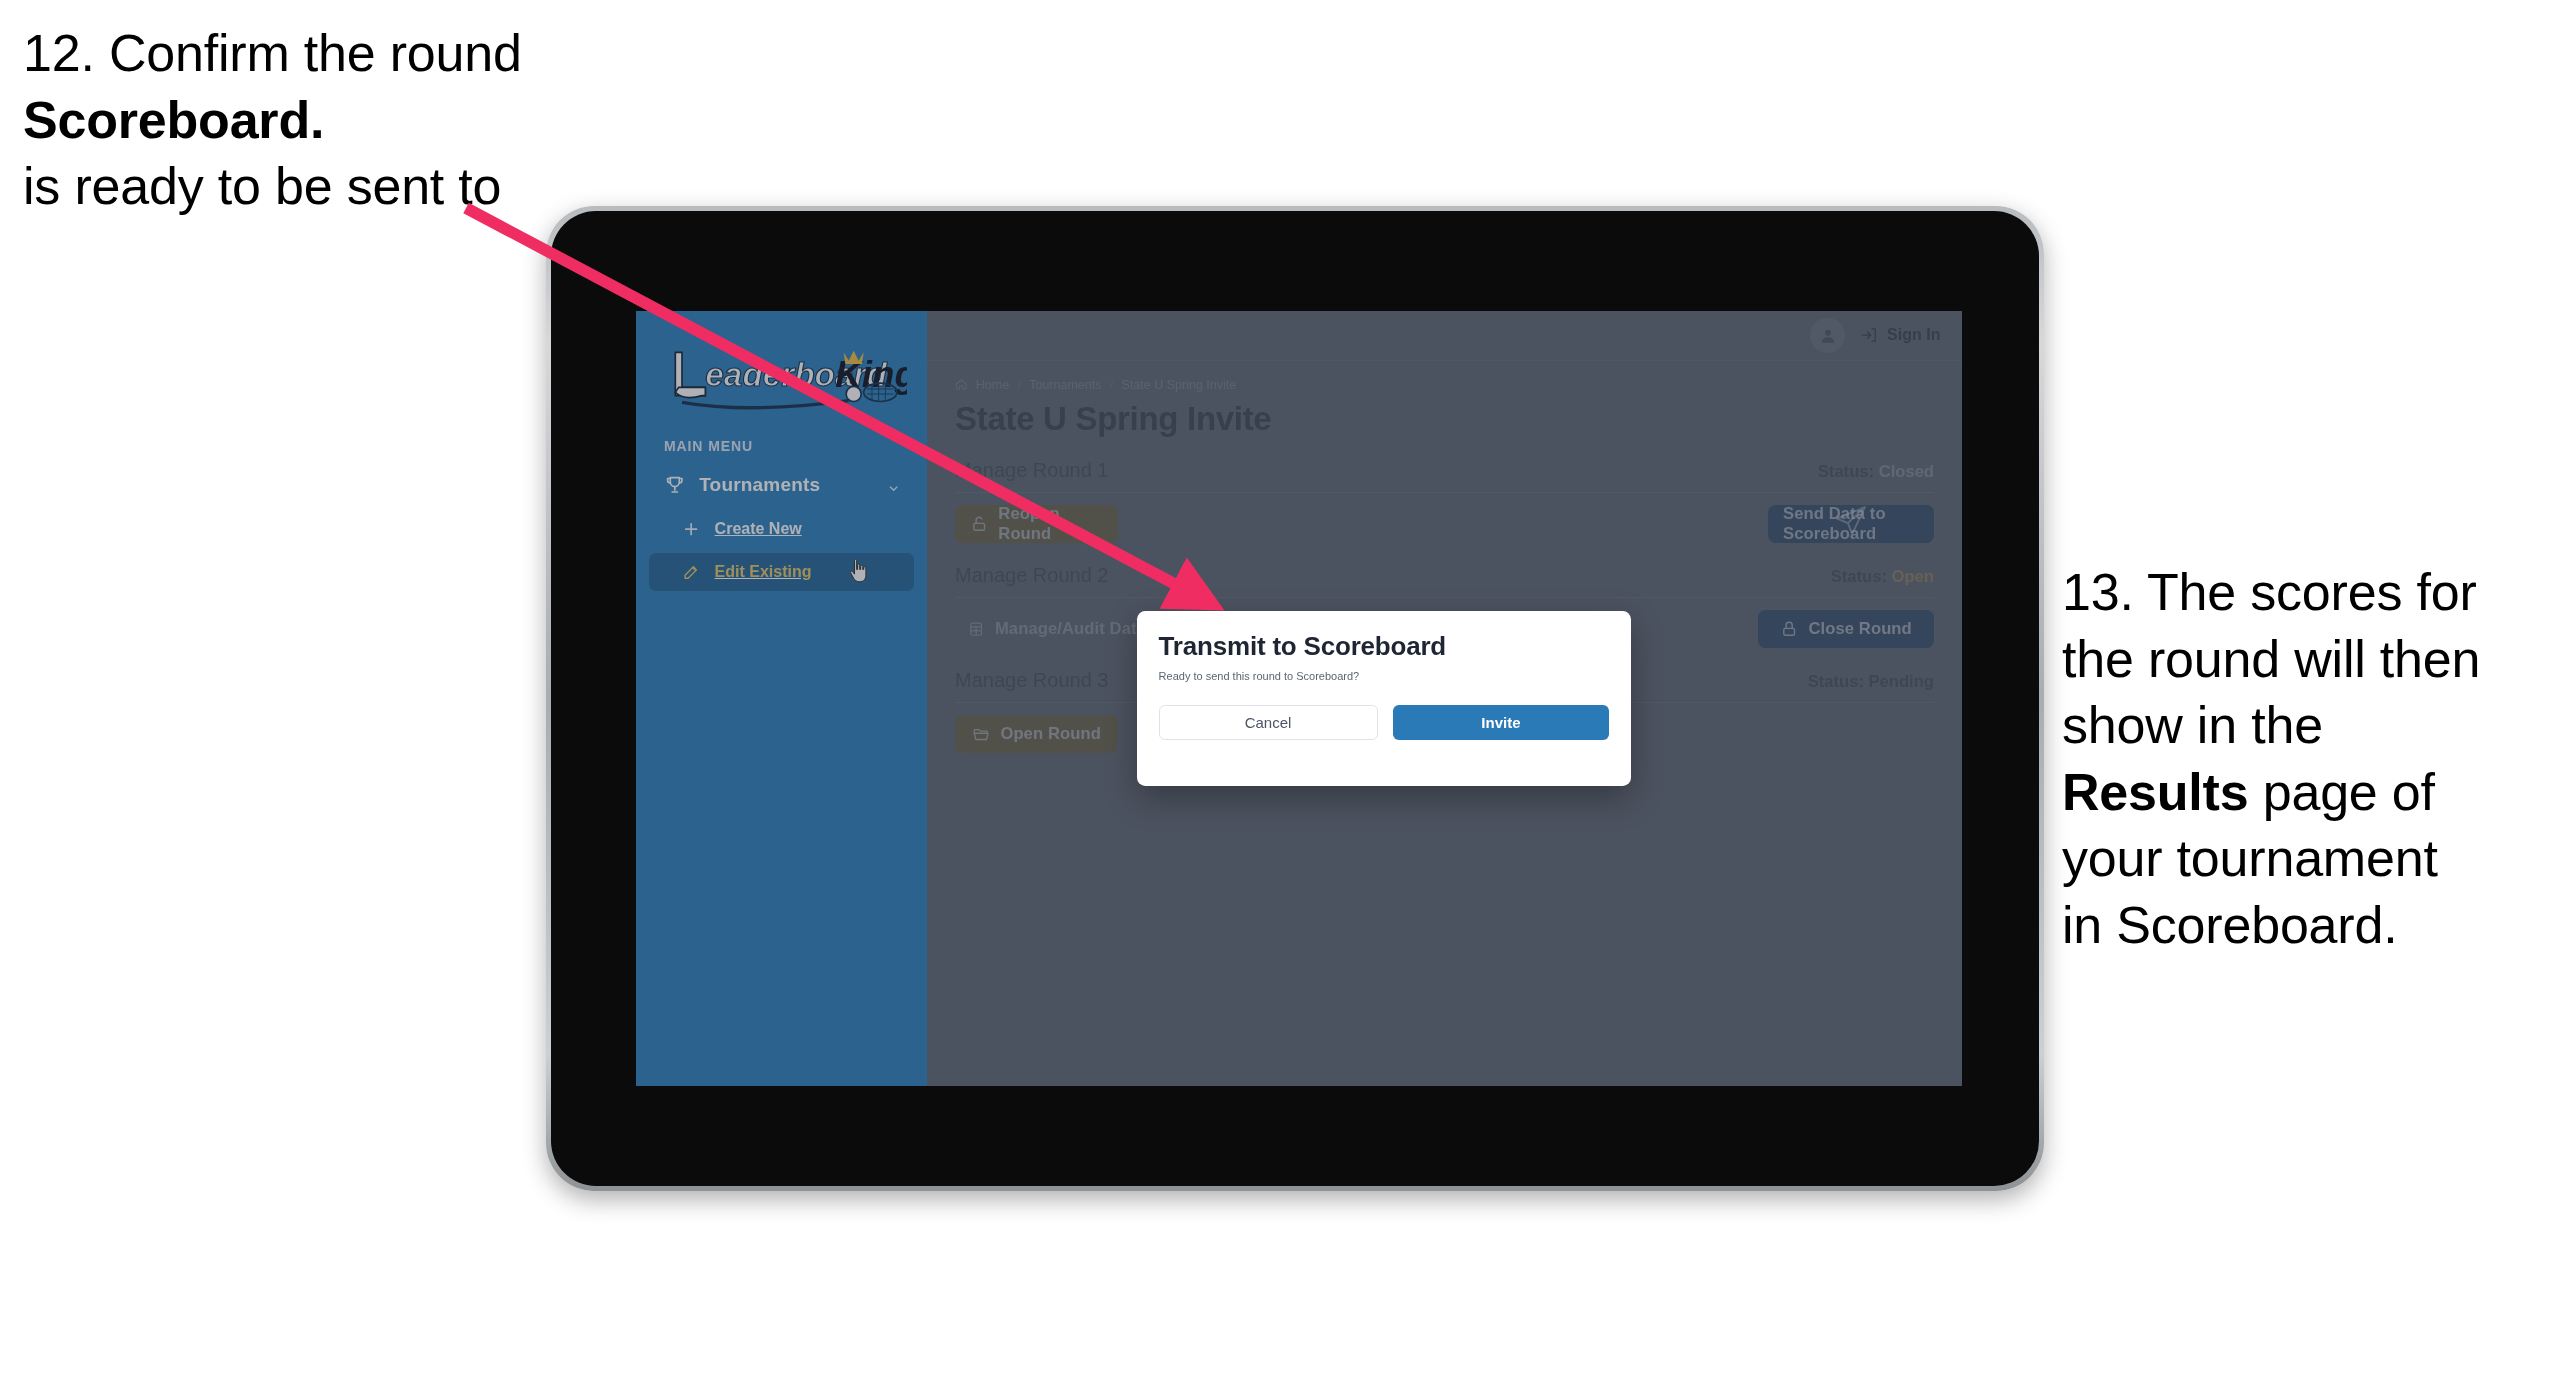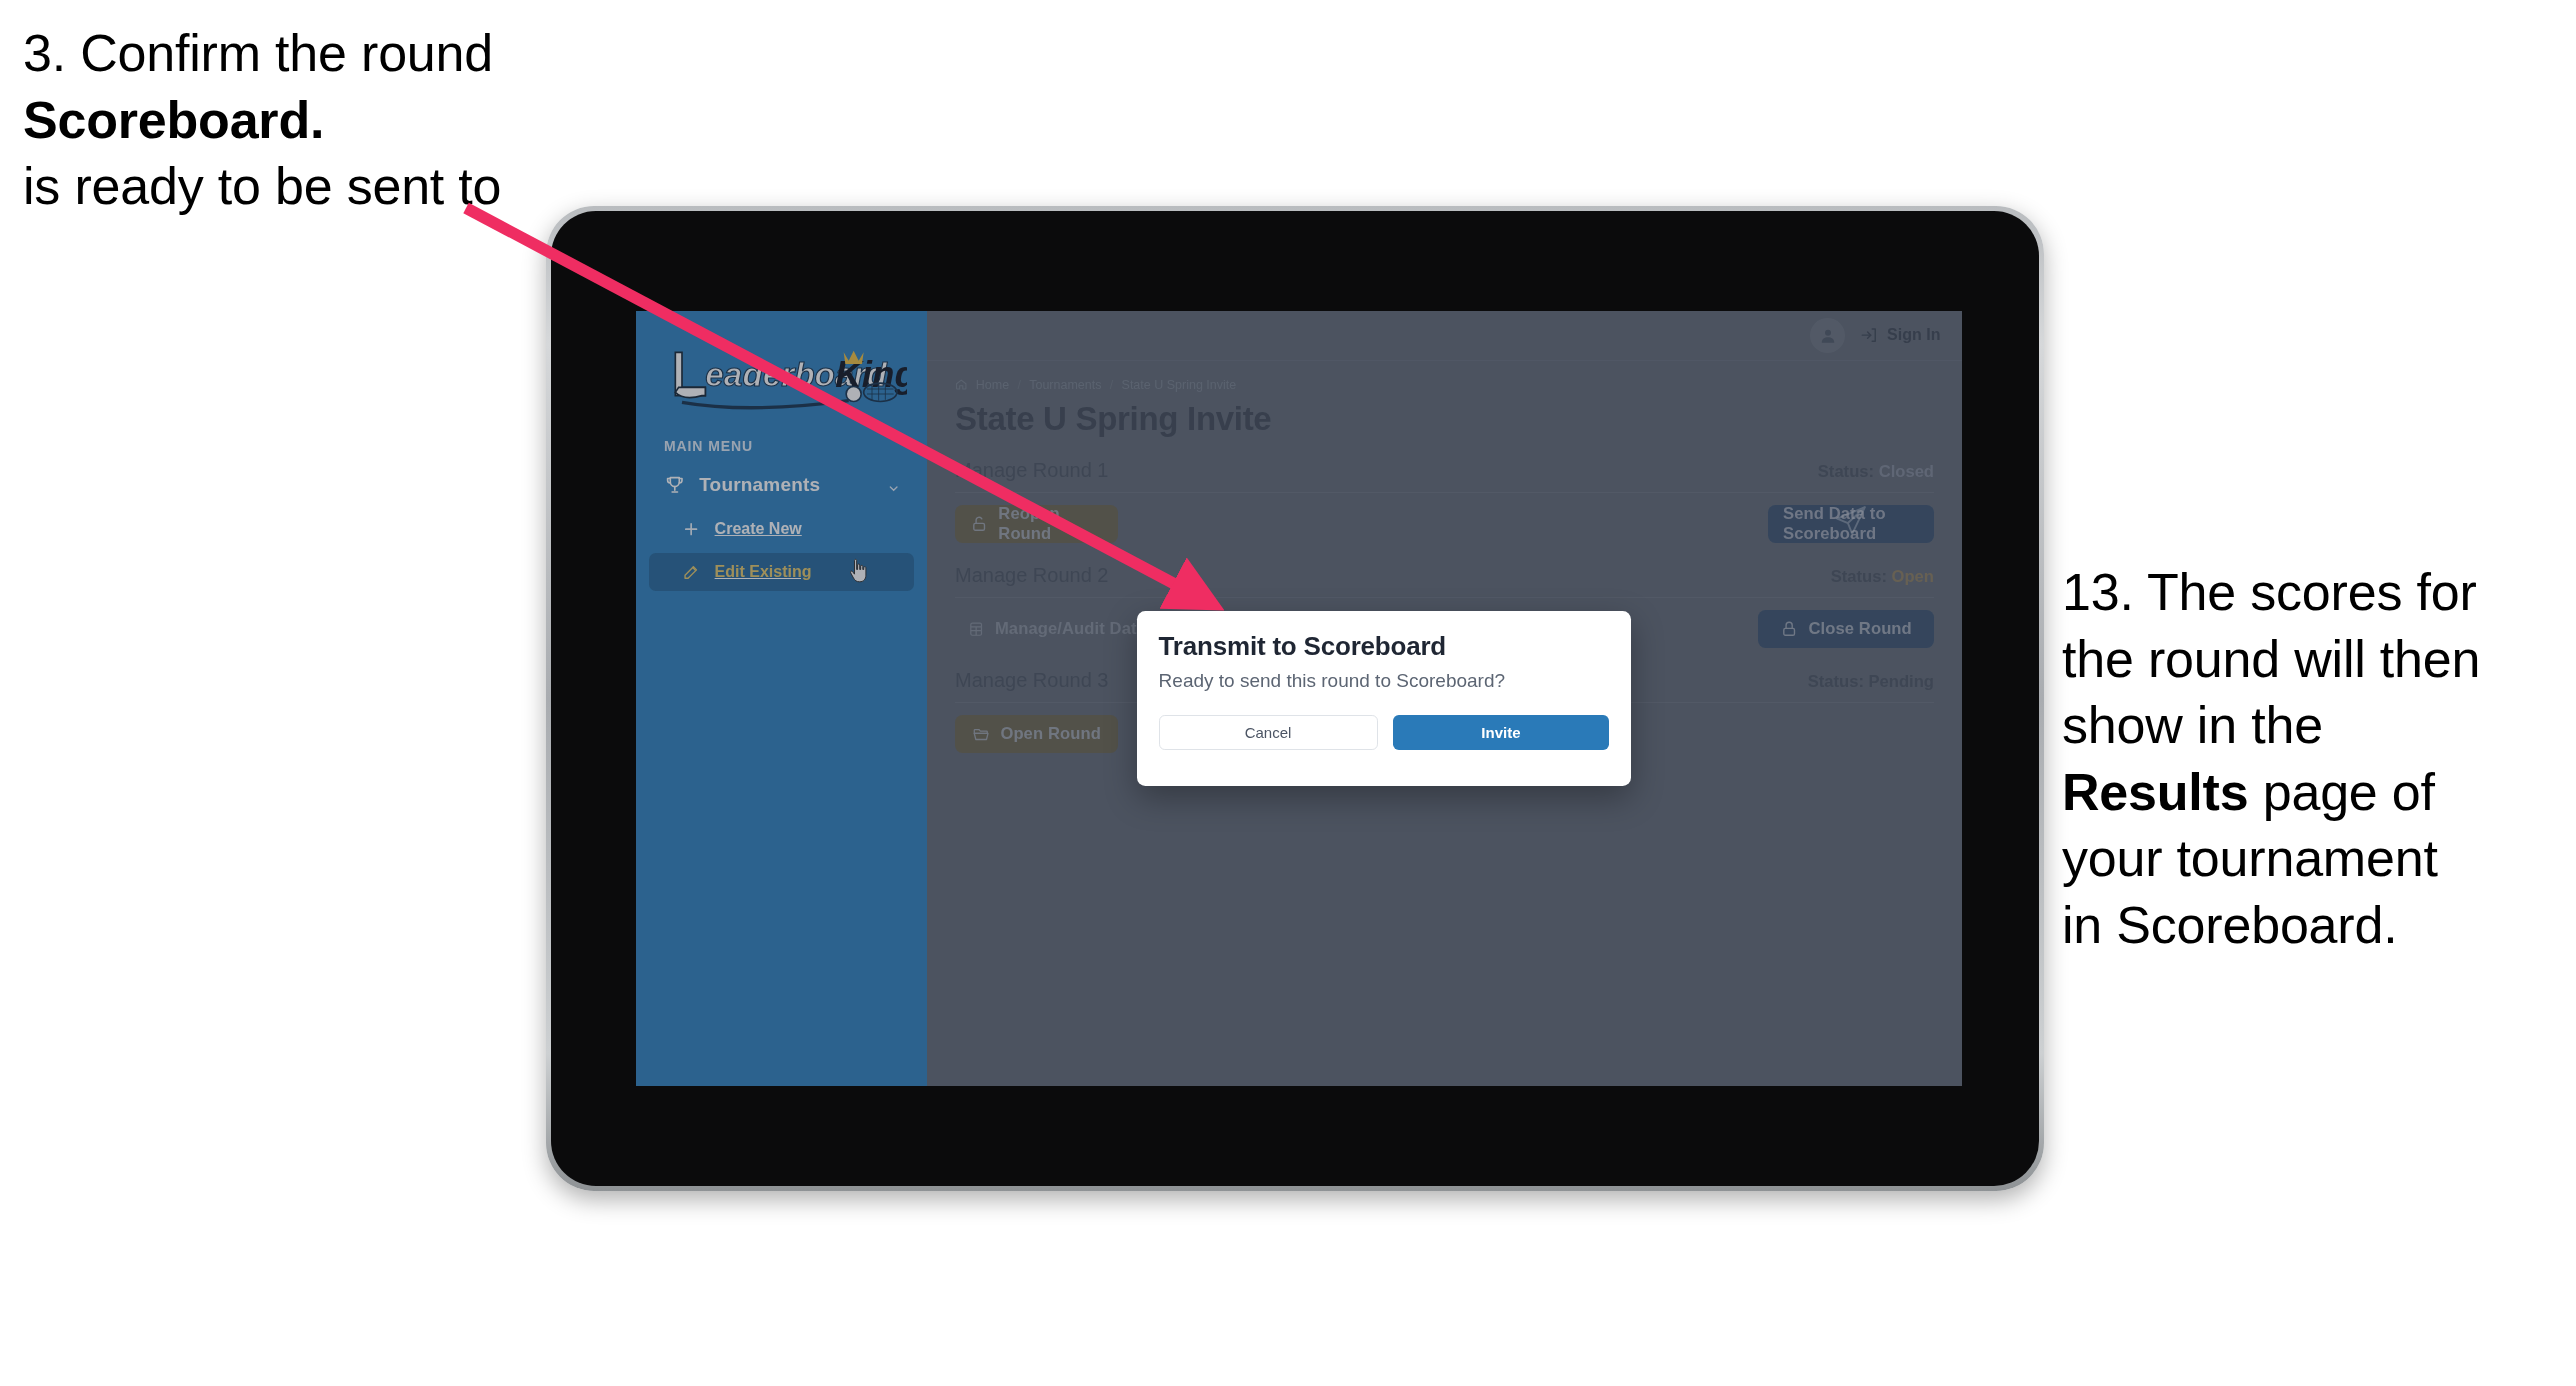--- a/index.html
+++ b/index.html
@@ -160,40 +160,40 @@
   
   #overlay { position: absolute; inset: 0; background: rgba(44,51,62,0.38); }
   #modal {
     position: absolute; left: 501px; top: 300px;
     width: 494px; height: 175px;
     background: #ffffff; border-radius: 8.3px;
     box-shadow: 0 11.6px 33px rgba(0,0,0,0.30);
     padding: 20px 21.6px;
   }
   #modal-title { color: #1f2633; font-size: 26px; font-weight: 700; letter-spacing: -0.2px; }
-  #modal-sub { color: #5c6573; font-size: 19px; margin-top: 8.3px; }
+  #modal-sub { color: #5c6573; font-size: 11px; margin-top: 8.3px; }
   #modal-actions { display: flex; gap: 15px; margin-top: 23px; }
   #btn-cancel {
     flex: 1 1 0; height: 35px; border: 0.8px solid #dfe3e8; border-radius: 5.8px;
     background: #fff; color: #4c5564; font-size: 15px;
     display: flex; align-items: center; justify-content: center;
   }
   #btn-confirm {
     flex: 1 1 0; height: 35px; border-radius: 5.8px;
     background: #2a7ab8; color: #ffffff; font-size: 15px; font-weight: 700;
     display: flex; align-items: center; justify-content: center;
   }
 </style>
 </head>
 <body>
 
 <div id="stage">
 
   <div class="annot" id="annot-left">
-    <span class="ln">3. Confirm the round</span>
+    <span class="ln">12. Confirm the round</span>
     <span class="ln bold">Scoreboard.</span>
     <span class="ln">is ready to be sent to</span>
   </div>
 
   <div class="annot" id="annot-right">
     <span class="ln">13. The scores for</span>
     <span class="ln">the round will then</span>
     <span class="ln">show in the</span>
     <span class="ln"><b class="bold">Results</b><span> page of</span></span>
     <span class="ln">your tournament</span>

